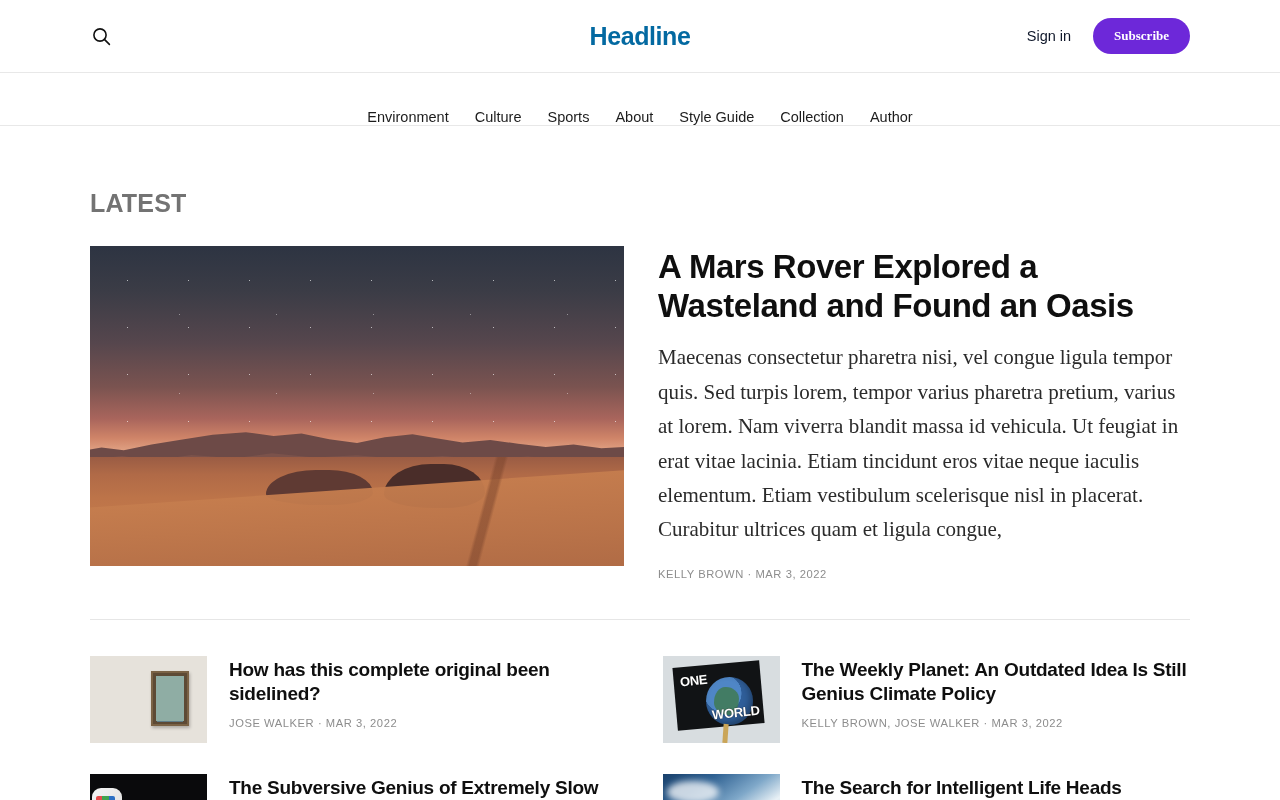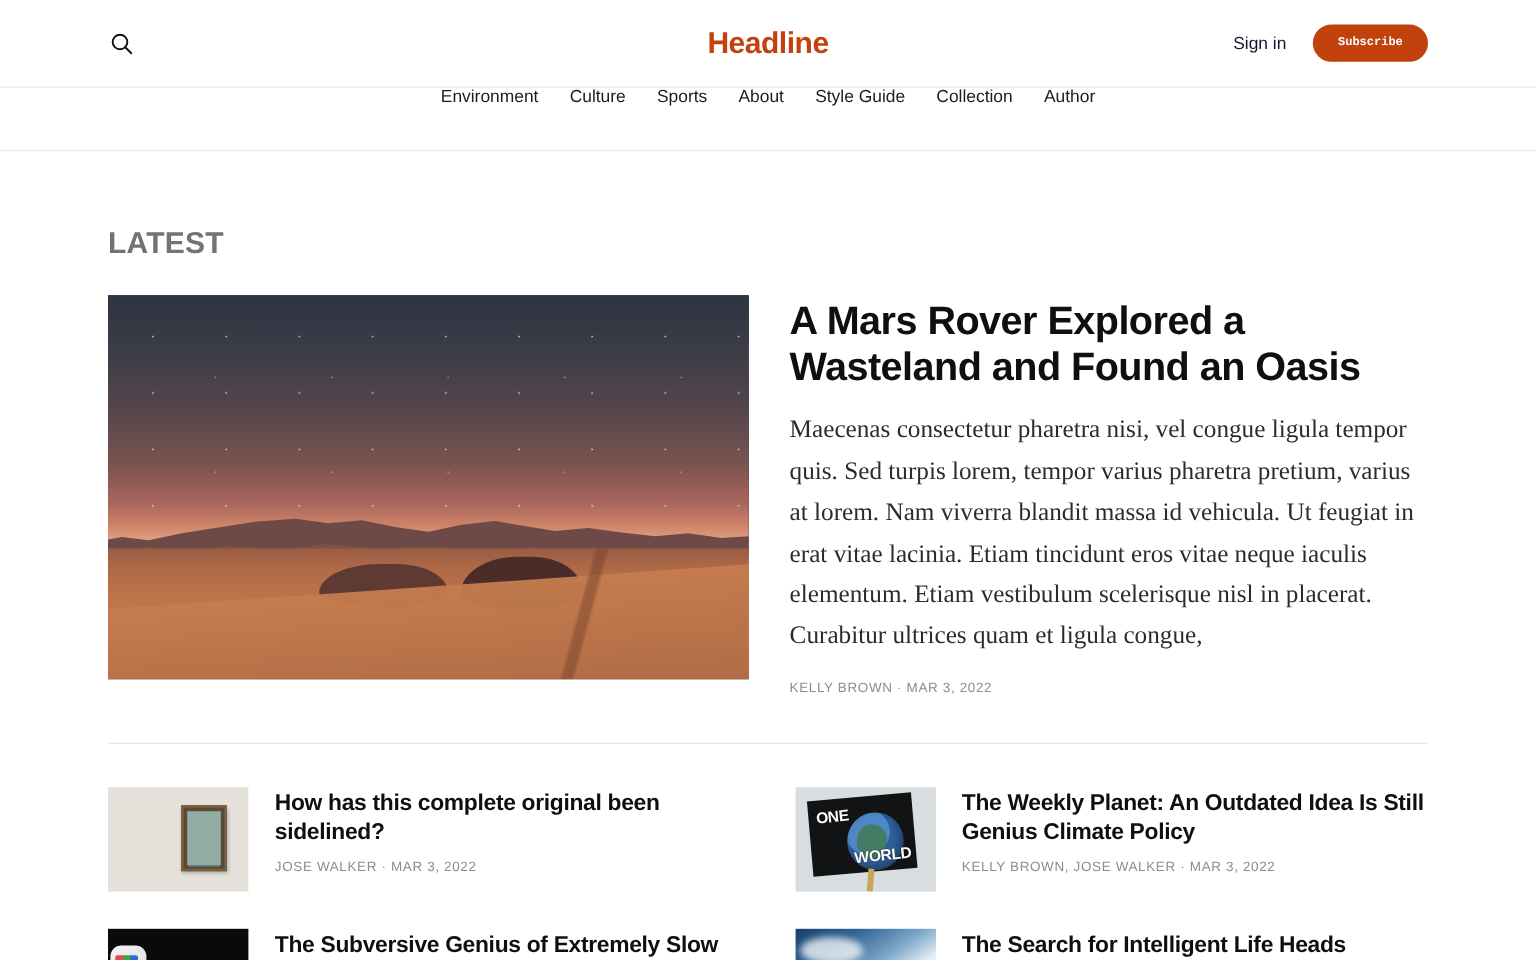--- a/index.html
+++ b/index.html
@@ -30,57 +30,57 @@
     cursor: pointer;
     background: none; border: none;
   }
   .brand {
     position: absolute;
     left: 0; right: 0;
     text-align: center;
     font-size: 25px;
     font-weight: 700;
     letter-spacing: -0.4px;
-    color: #c2410c;
+    color: #0369a1;
   }
   .topbar-right {
     position: absolute;
     right: 90px;
     top: 50%;
     transform: translateY(-50%);
     display: flex;
     align-items: center;
     gap: 22px;
   }
   .signin {
     font-size: 14.5px;
     color: #0f172a;
     text-decoration: none;
     cursor: pointer;
     white-space: nowrap;
   }
   .subscribe {
-    background: #c2410c;
+    background: #6d28d9;
     color: #ffffff;
     border: none;
     border-radius: 999px;
-    font-family: Liberation Mono, monospace;
-    font-size: 10px;
+    font-family: Liberation Serif, serif;
+    font-size: 13px;
     font-weight: 700;
     padding: 10px 21px;
     cursor: pointer;
     white-space: nowrap;
   }
 
   
   .navbar {
     height: 53px;
     border-bottom: 1px solid #e8e8e8;
     display: flex;
-    align-items: flex-start;
+    align-items: flex-end;
     justify-content: center;
     gap: 0;
   }
   .nav-link {
     font-size: 14.5px;
     color: #1c1c1c;
     text-decoration: none;
     padding: 0 13px;
     cursor: pointer;
     white-space: nowrap;

